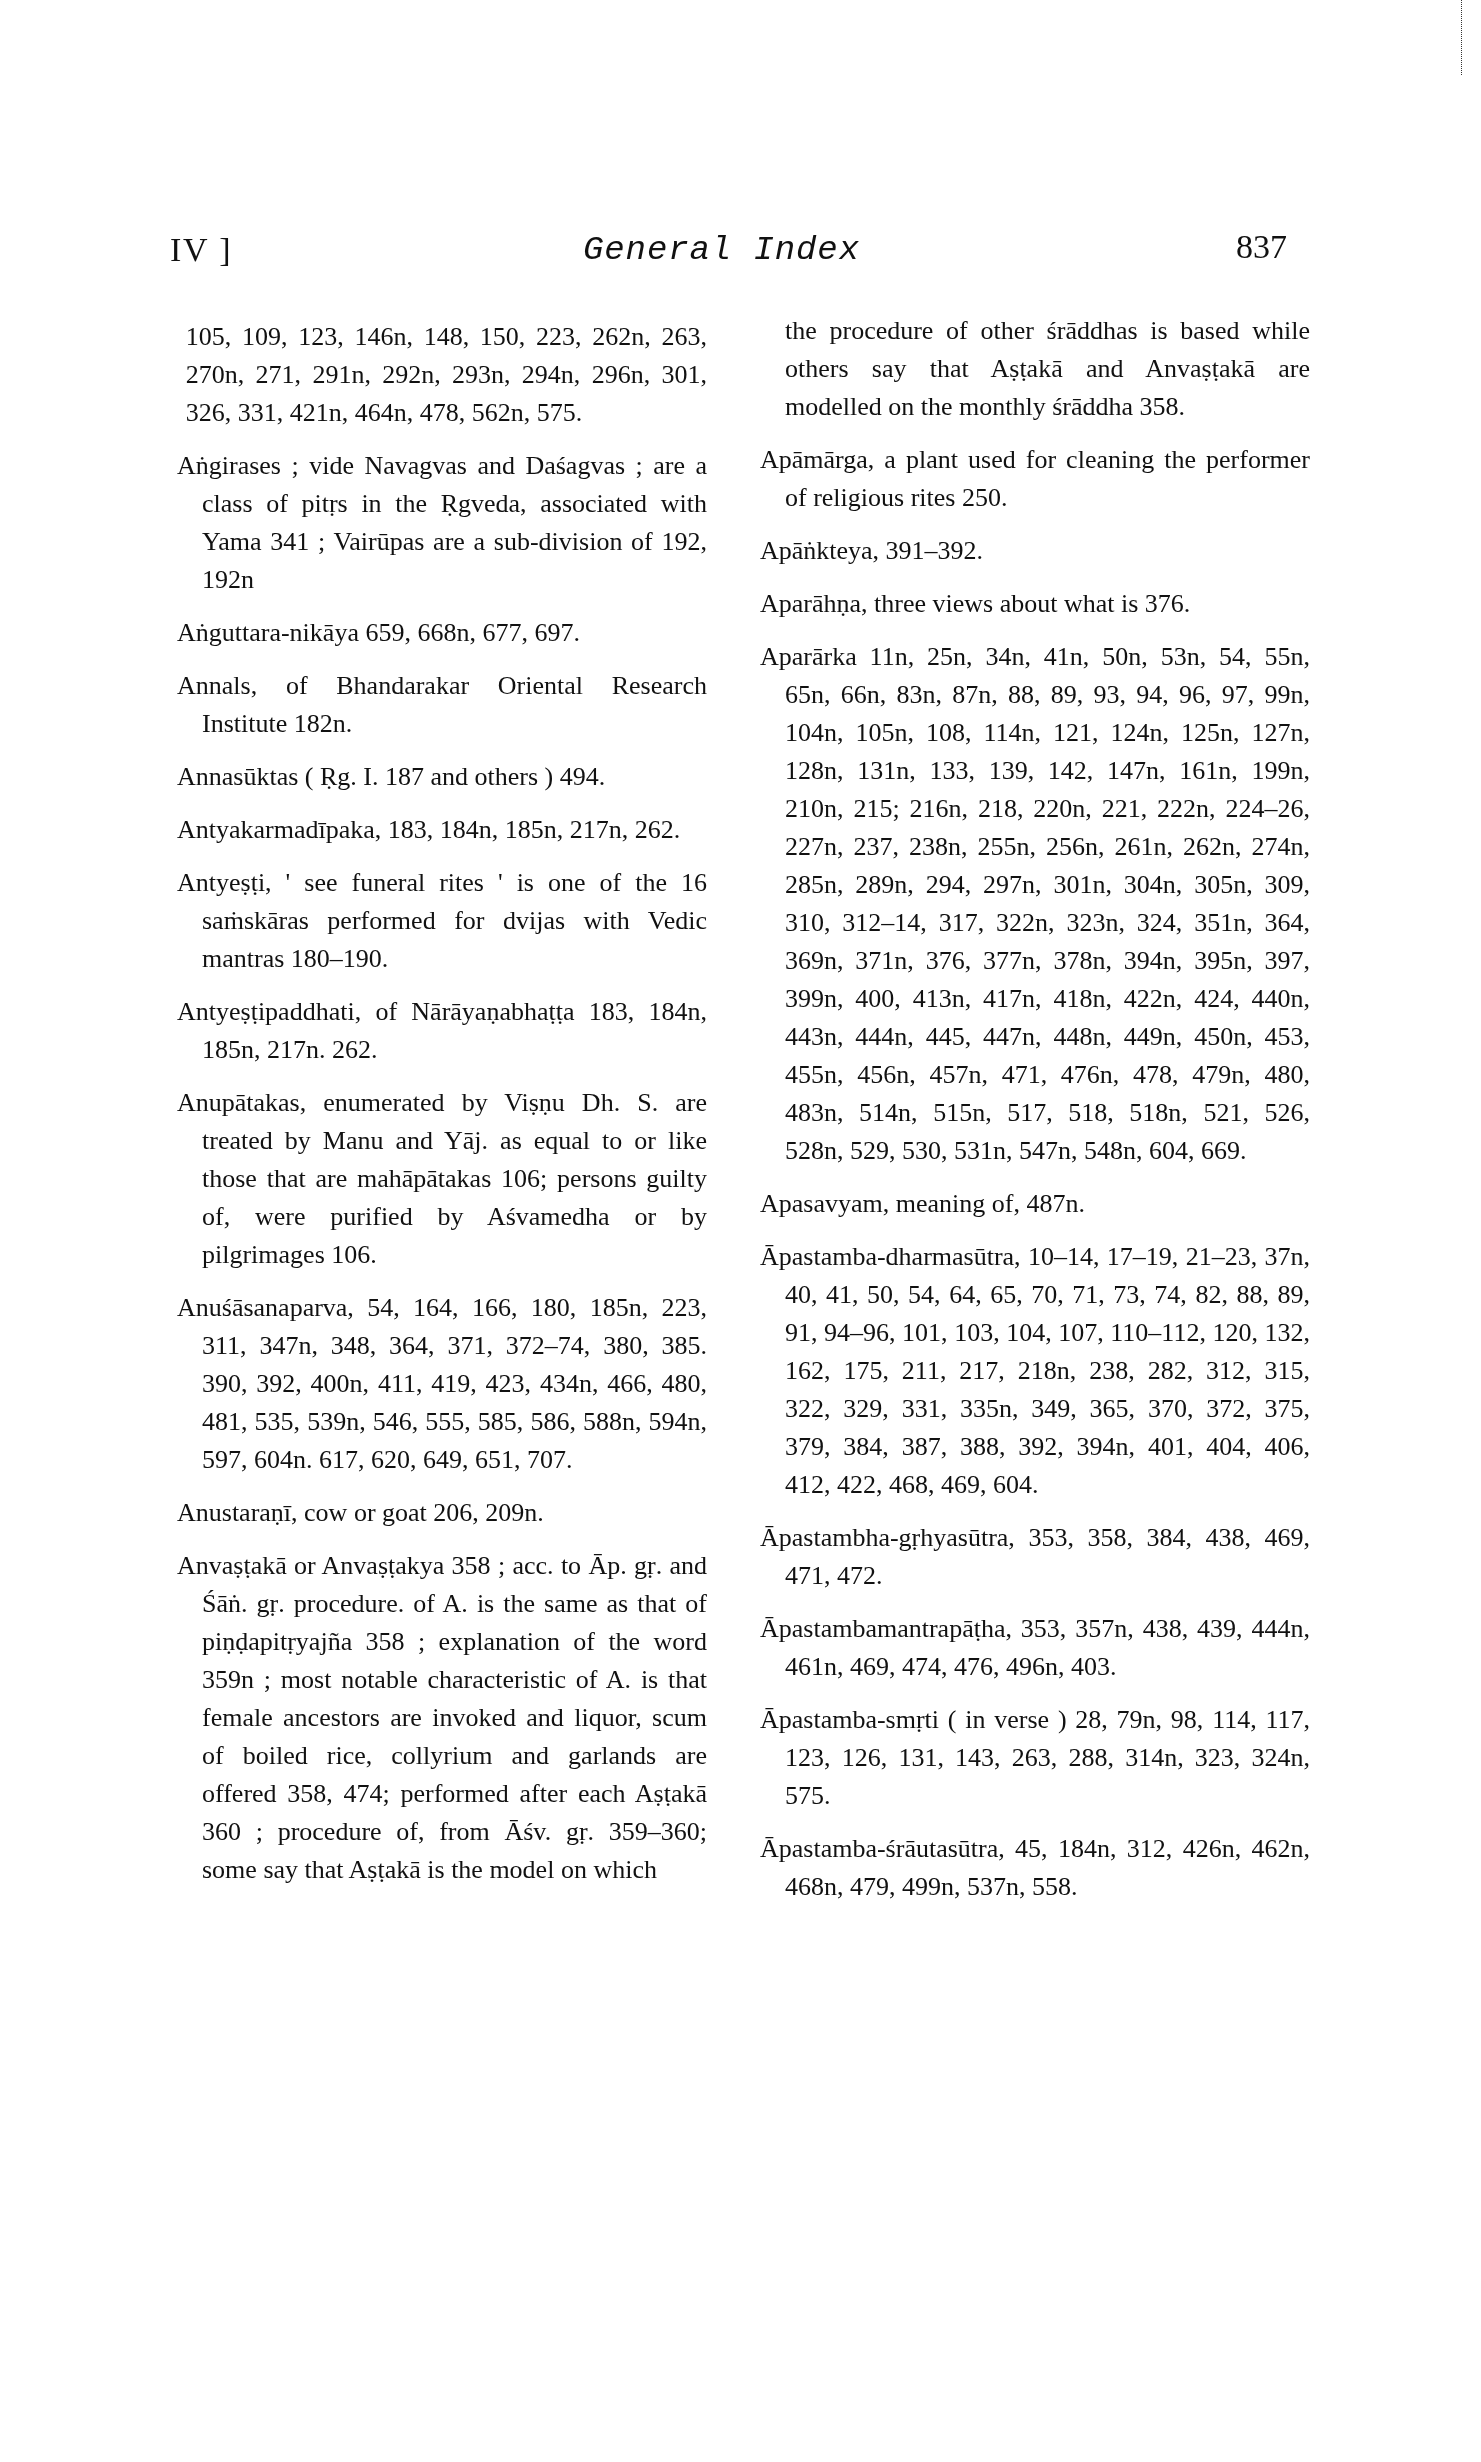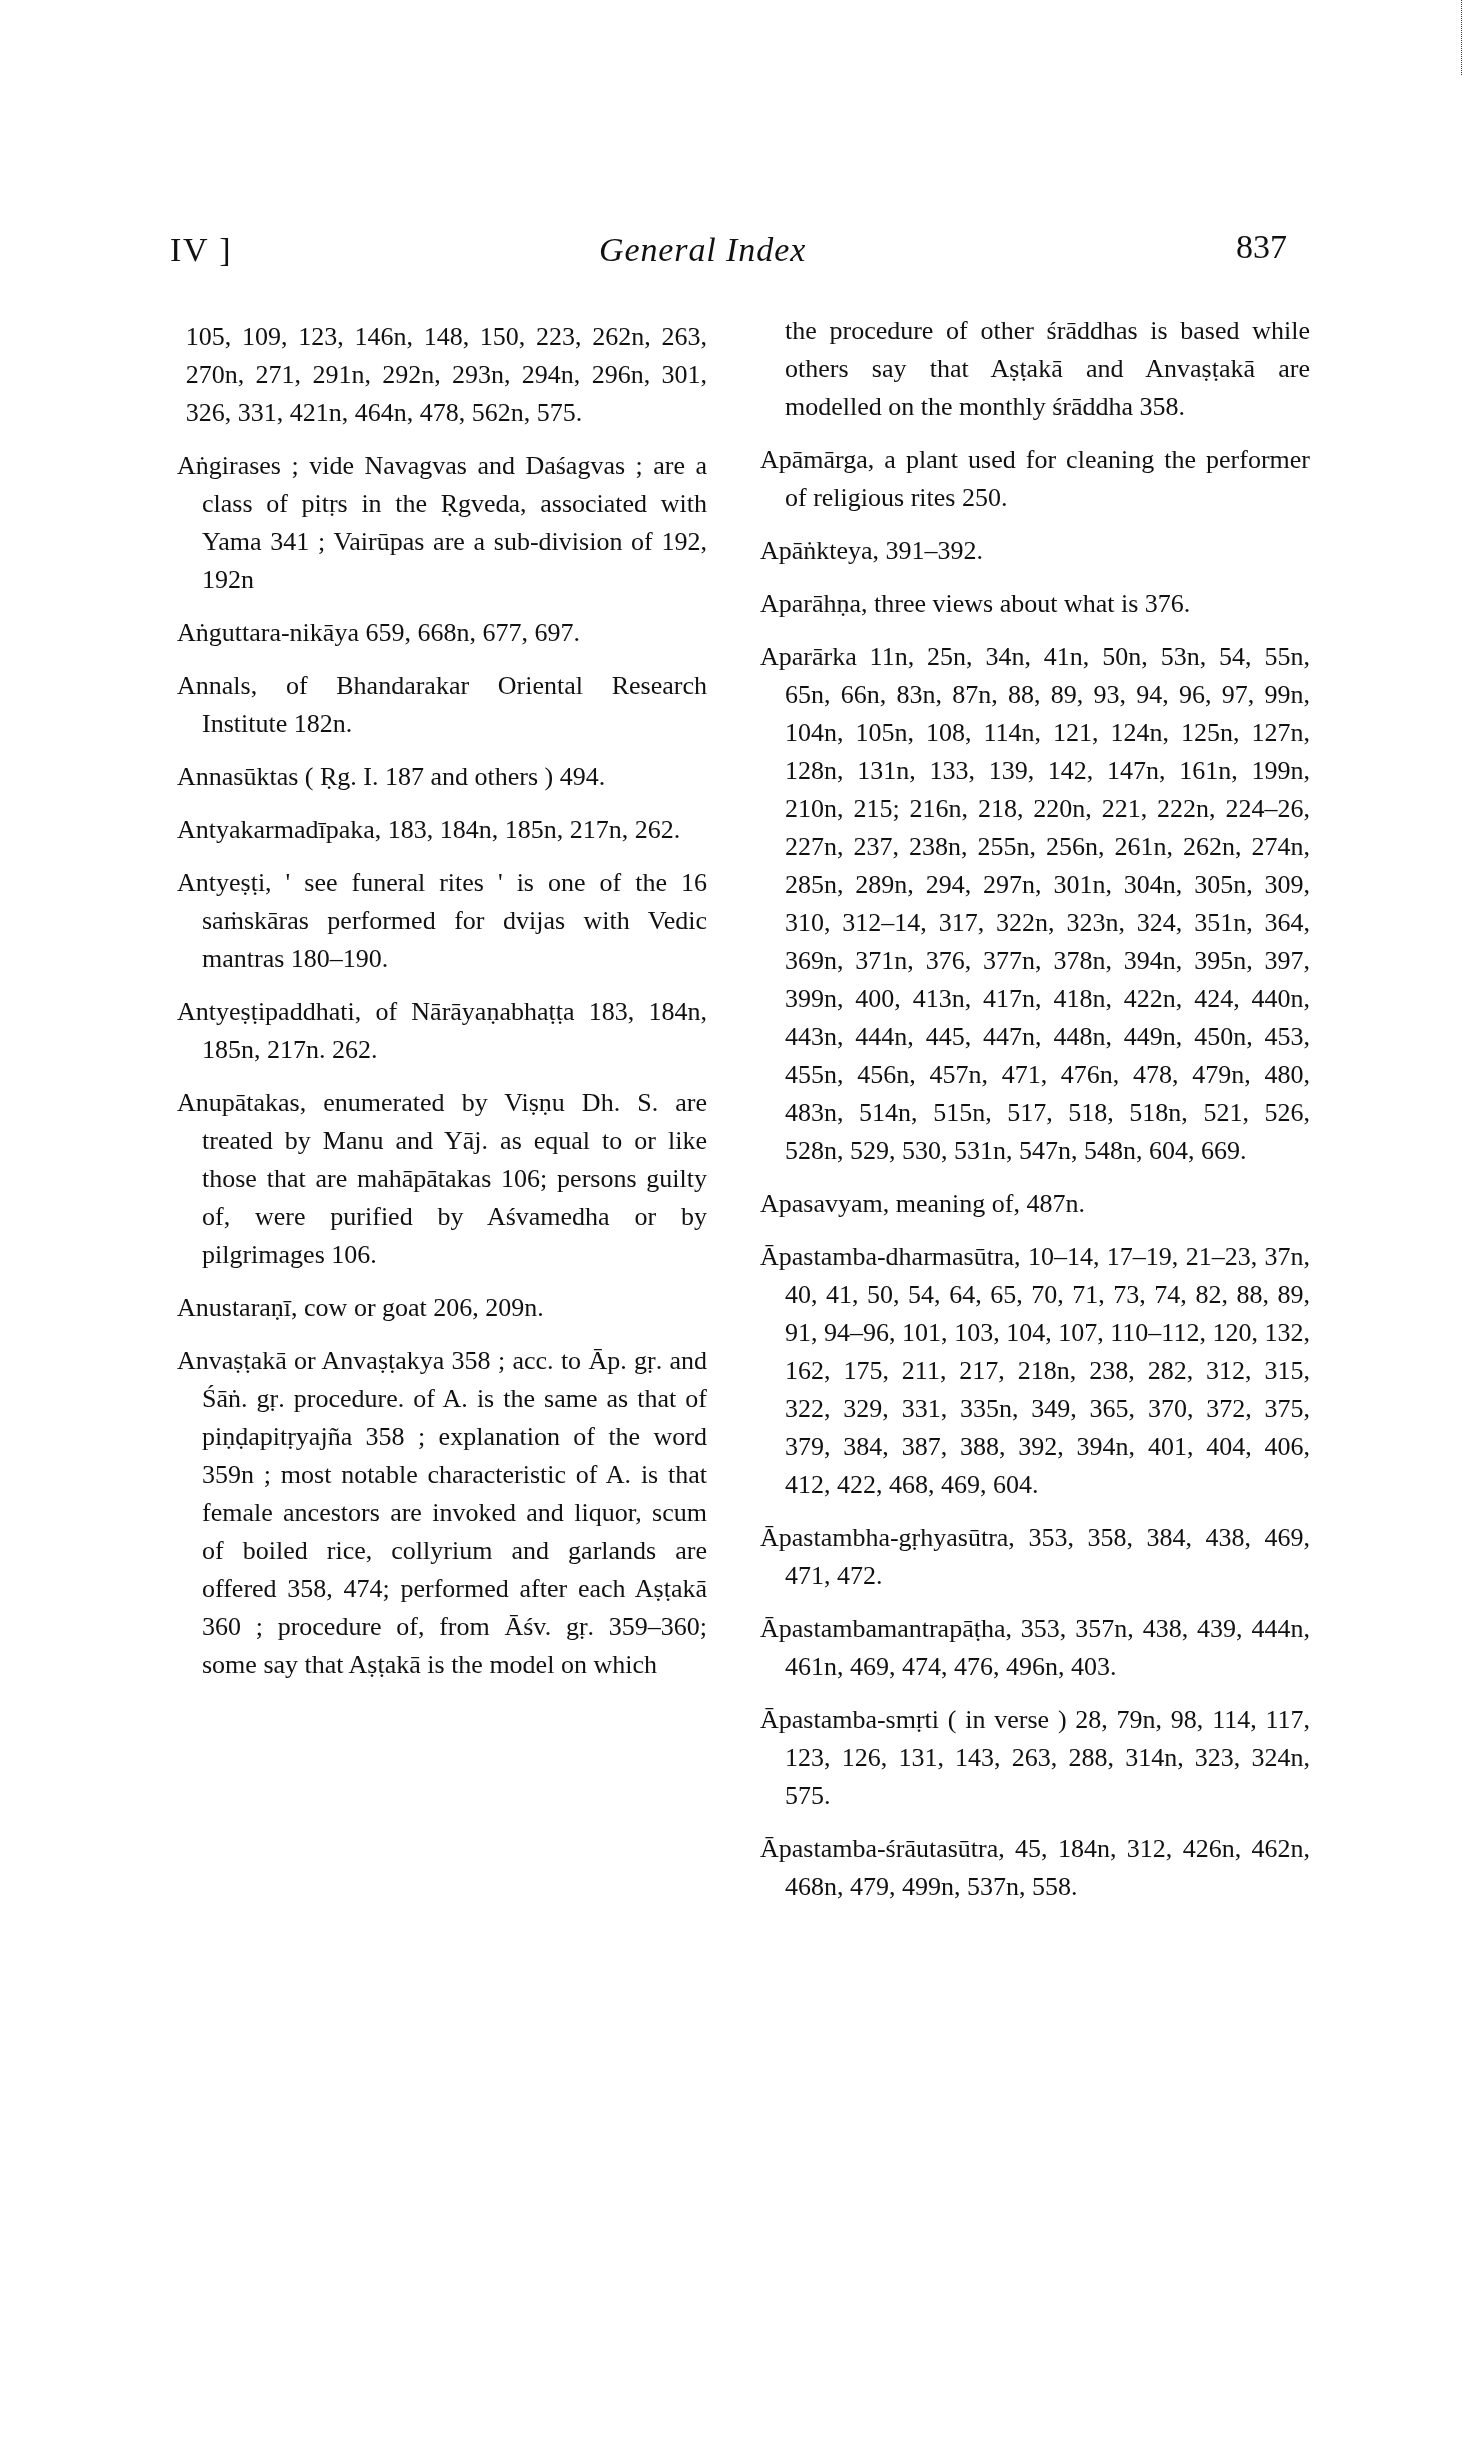--- a/index.html
+++ b/index.html
@@ -2,21 +2,21 @@
 <html style="font-size:14px"><head>
   <meta charset="utf-8">
   <style>
     html, body { margin: 0; padding: 0; background: #ffffff; }
     body { width: 1482px; height: 2462px; position: relative; overflow: hidden;
            font-family: "Liberation Serif", "DejaVu Serif", serif; color: #111; }
     .edge-mark { position: absolute; left: 1461px; top: 0; width: 1.8px; height: 75px;
                  border-left: 1.8px dotted #333; }
     .running-head { position: absolute; top: 231px; left: 0; width: 1274px; height: 53px; }
     .chapter-num { position: absolute; left: 170px; top: 0; font-size: 34px; letter-spacing: 1.8px; }
-    .head-title { position: absolute; left: 599px; top: 0; font-size: 34px; font-style: italic; letter-spacing: 0.9px; }
+    .head-title { position: absolute; left: 583px; top: 0; font-size: 34px; font-style: italic; letter-spacing: 0.9px; font-family: Liberation Mono, monospace; }
     .page-num { position: absolute; left: 1212px; top: -3.5px; font-size: 34px; margin-left: 24px; }
     .col { position: absolute; font-size: 26px; line-height: 38px; }
     .col-left { left: 177px; top: 318px; width: 530px; }
     .col-right { left: 760px; top: 312px; width: 550px; }
     .entry { text-align: justify; padding-left: 25px; text-indent: -25px; margin: 0 0 15px 0; }
     .entry.cont { padding-left: 25px; text-indent: 0; }
     .entry.cont-flush { padding-left: 8.8px; text-indent: 0; }
   </style>
 </head>
 <body>
@@ -32,20 +32,21 @@
 <div class="col col-left">
   <p class="entry cont-flush">105, 109, 123, 146n, 148, 150, 223, 262n, 263, 270n, 271, 291n, 292n, 293n, 294n, 296n, 301, 326, 331, 421n, 464n, 478, 562n, 575.</p>
   <p class="entry">Aṅgirases ; vide Navagvas and Daśagvas ; are a class of pitṛs in the Ṛgveda, associated with Yama 341 ; Vairūpas are a sub-division of 192, 192n</p>
   <p class="entry">Aṅguttara-nikāya 659, 668n, 677, 697.</p>
   <p class="entry">Annals, of Bhandarakar Oriental Research Institute 182n.</p>
   <p class="entry">Annasūktas ( Ṛg. I. 187 and others ) 494.</p>
   <p class="entry">Antyakarmadīpaka, 183, 184n, 185n, 217n, 262.</p>
   <p class="entry">Antyeṣṭi, ' see funeral rites ' is one of the 16 saṁskāras performed for dvijas with Vedic mantras 180–190.</p>
   <p class="entry">Antyeṣṭipaddhati, of Nārāyaṇabhaṭṭa 183, 184n, 185n, 217n. 262.</p>
   <p class="entry">Anupātakas, enumerated by Viṣṇu Dh. S. are treated by Manu and Yāj. as equal to or like those that are mahāpātakas 106; persons guilty of, were purified by Aśvamedha or by pilgrimages 106.</p>
+  <p class="entry">Anuśāsanaparva, 54, 164, 166, 180, 185n, 223, 311, 347n, 348, 364, 371, 372–74, 380, 385. 390, 392, 400n, 411, 419, 423, 434n, 466, 480, 481, 535, 539n, 546, 555, 585, 586, 588n, 594n, 597, 604n. 617, 620, 649, 651, 707.</p>
   <p class="entry">Anustaraṇī, cow or goat 206, 209n.</p>
   <p class="entry">Anvaṣṭakā or Anvaṣṭakya 358 ; acc. to Āp. gṛ. and Śāṅ. gṛ. procedure. of A. is the same as that of piṇḍapitṛyajña 358 ; explanation of the word 359n ; most notable characteristic of A. is that female ancestors are invoked and liquor, scum of boiled rice, collyrium and garlands are offered 358, 474; performed after each Aṣṭakā 360 ; procedure of, from Āśv. gṛ. 359–360; some say that Aṣṭakā is the model on which</p>
 </div>
 
 <div class="col col-right">
   <p class="entry cont">the procedure of other śrāddhas is based while others say that Aṣṭakā and Anvaṣṭakā are modelled on the monthly śrāddha 358.</p>
   <p class="entry">Apāmārga, a plant used for cleaning the performer of religious rites 250.</p>
   <p class="entry">Apāṅkteya, 391–392.</p>
   <p class="entry">Aparāhṇa, three views about what is 376.</p>
   <p class="entry">Aparārka 11n, 25n, 34n, 41n, 50n, 53n, 54, 55n, 65n, 66n, 83n, 87n, 88, 89, 93, 94, 96, 97, 99n, 104n, 105n, 108, 114n, 121, 124n, 125n, 127n, 128n, 131n, 133, 139, 142, 147n, 161n, 199n, 210n, 215; 216n, 218, 220n, 221, 222n, 224–26, 227n, 237, 238n, 255n, 256n, 261n, 262n, 274n, 285n, 289n, 294, 297n, 301n, 304n, 305n, 309, 310, 312–14, 317, 322n, 323n, 324, 351n, 364, 369n, 371n, 376, 377n, 378n, 394n, 395n, 397, 399n, 400, 413n, 417n, 418n, 422n, 424, 440n, 443n, 444n, 445, 447n, 448n, 449n, 450n, 453, 455n, 456n, 457n, 471, 476n, 478, 479n, 480, 483n, 514n, 515n, 517, 518, 518n, 521, 526, 528n, 529, 530, 531n, 547n, 548n, 604, 669.</p>

